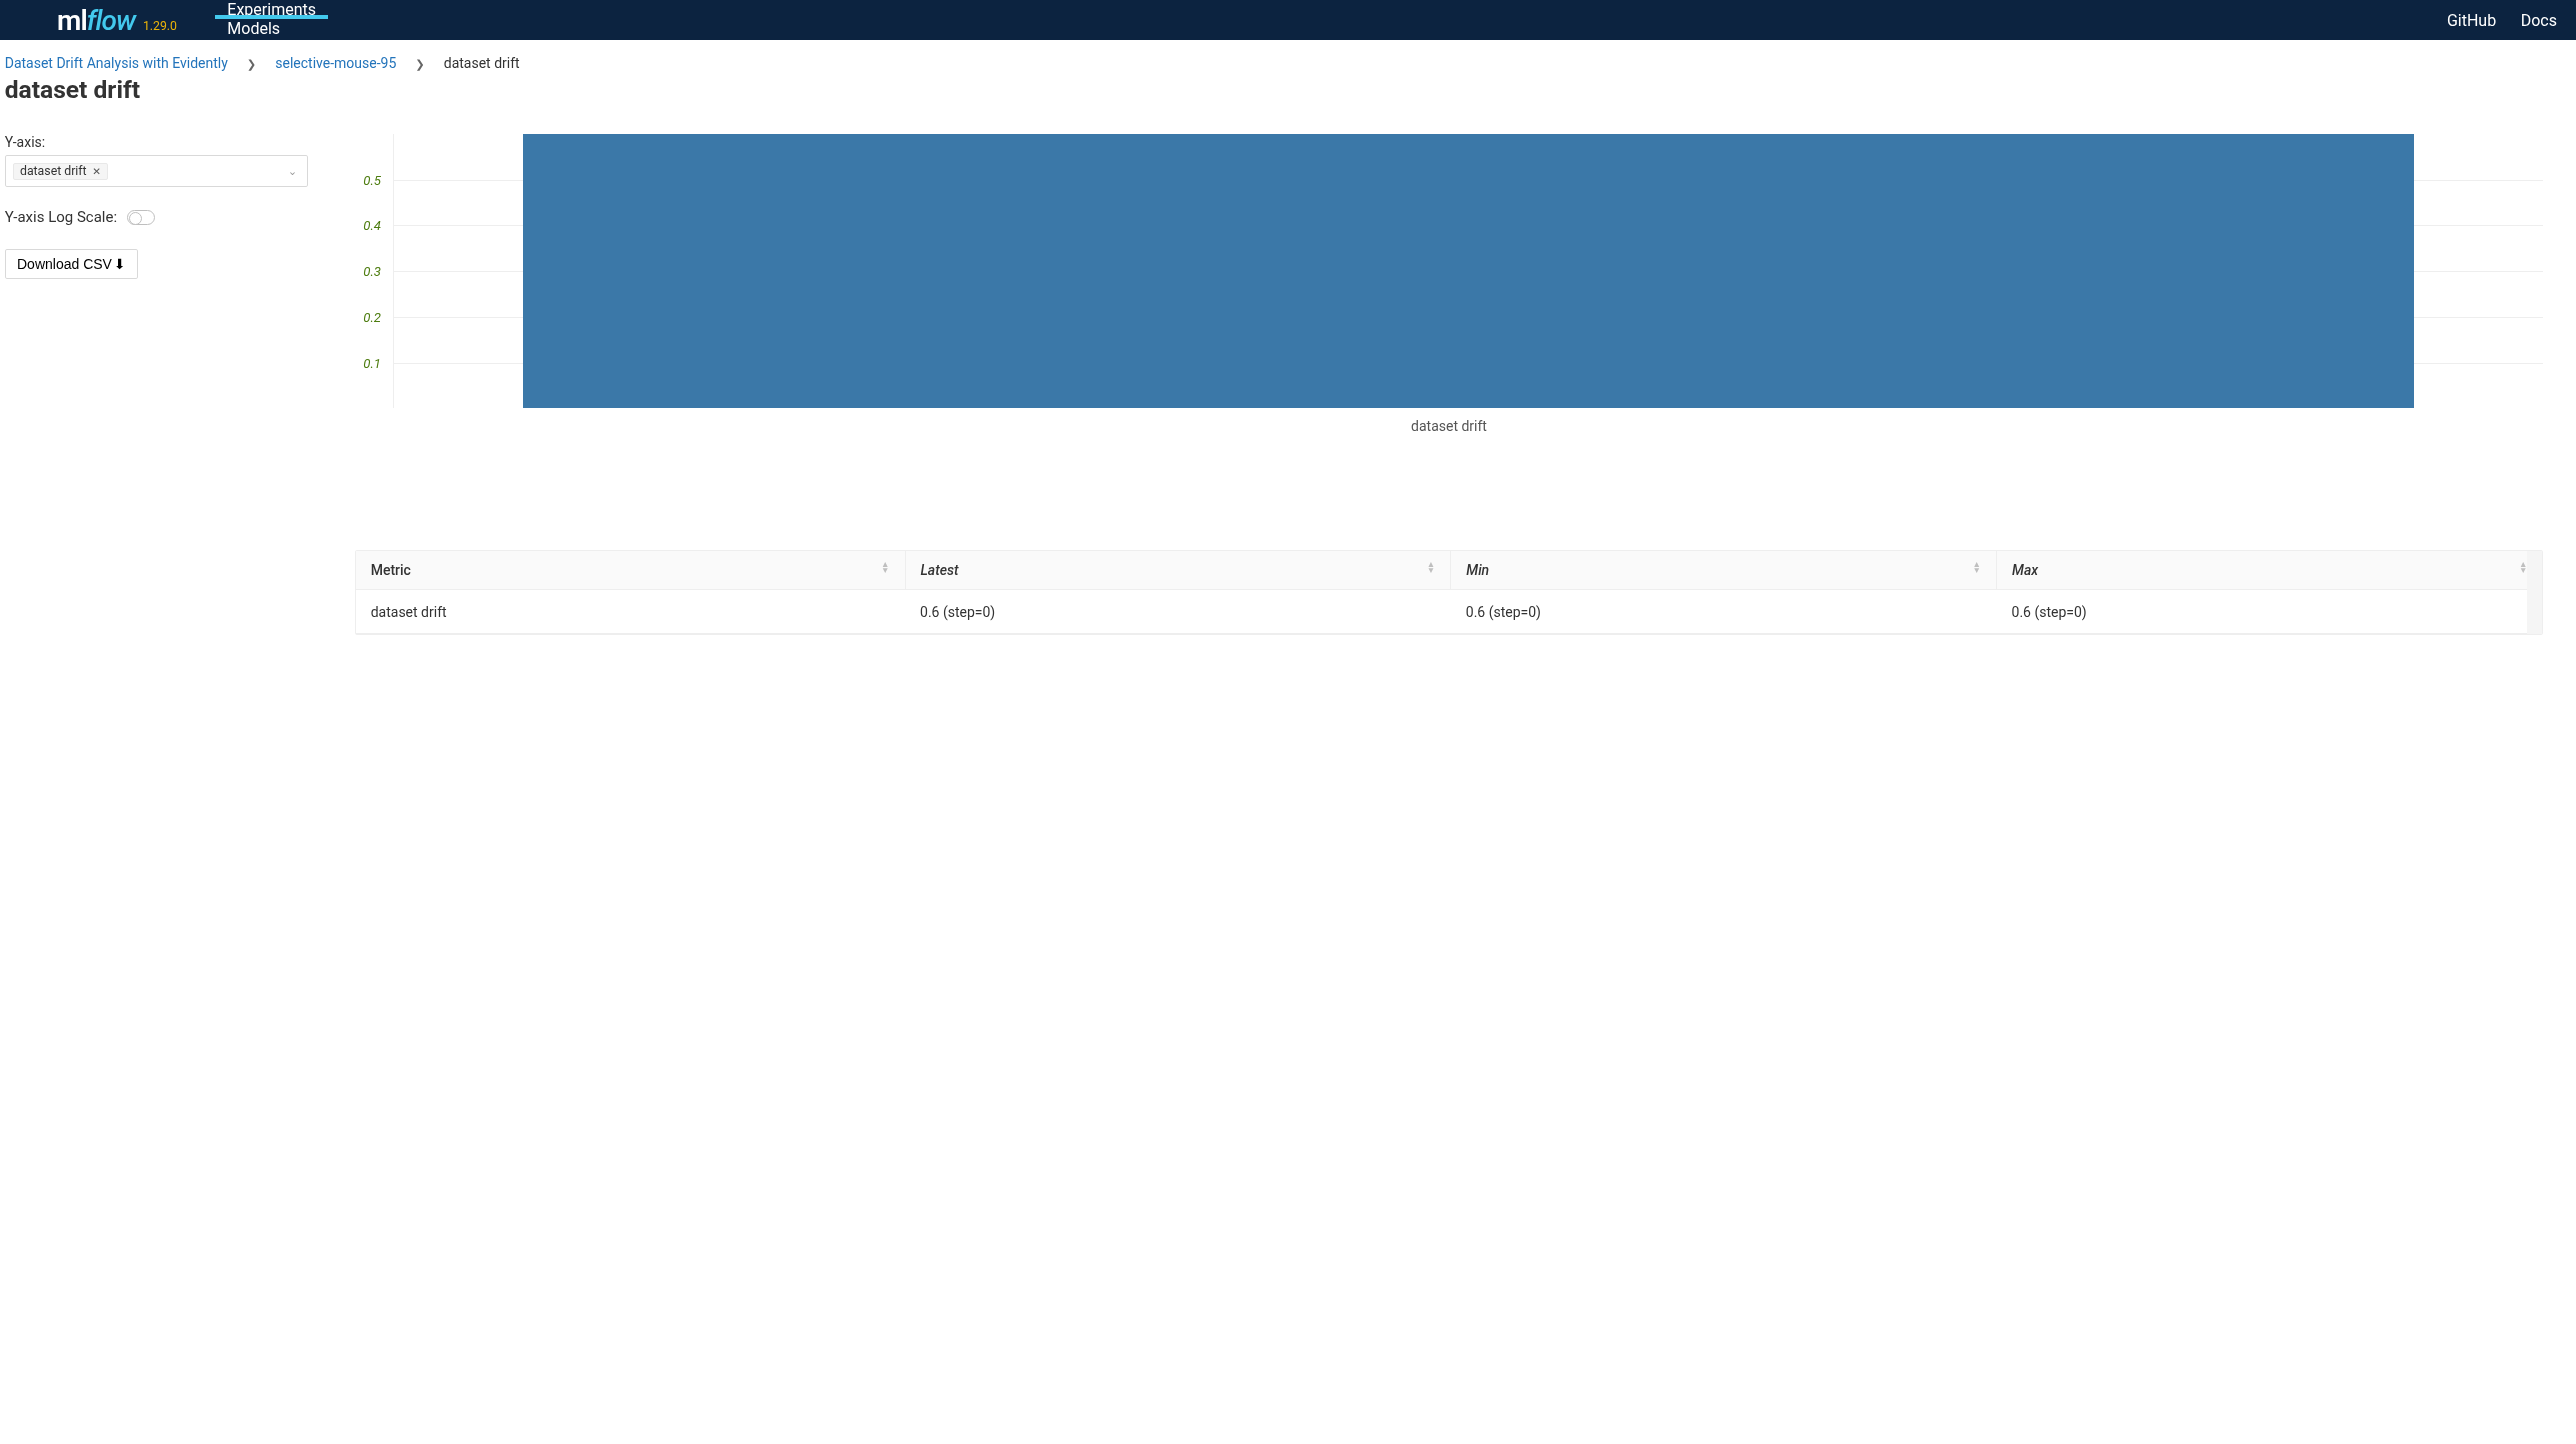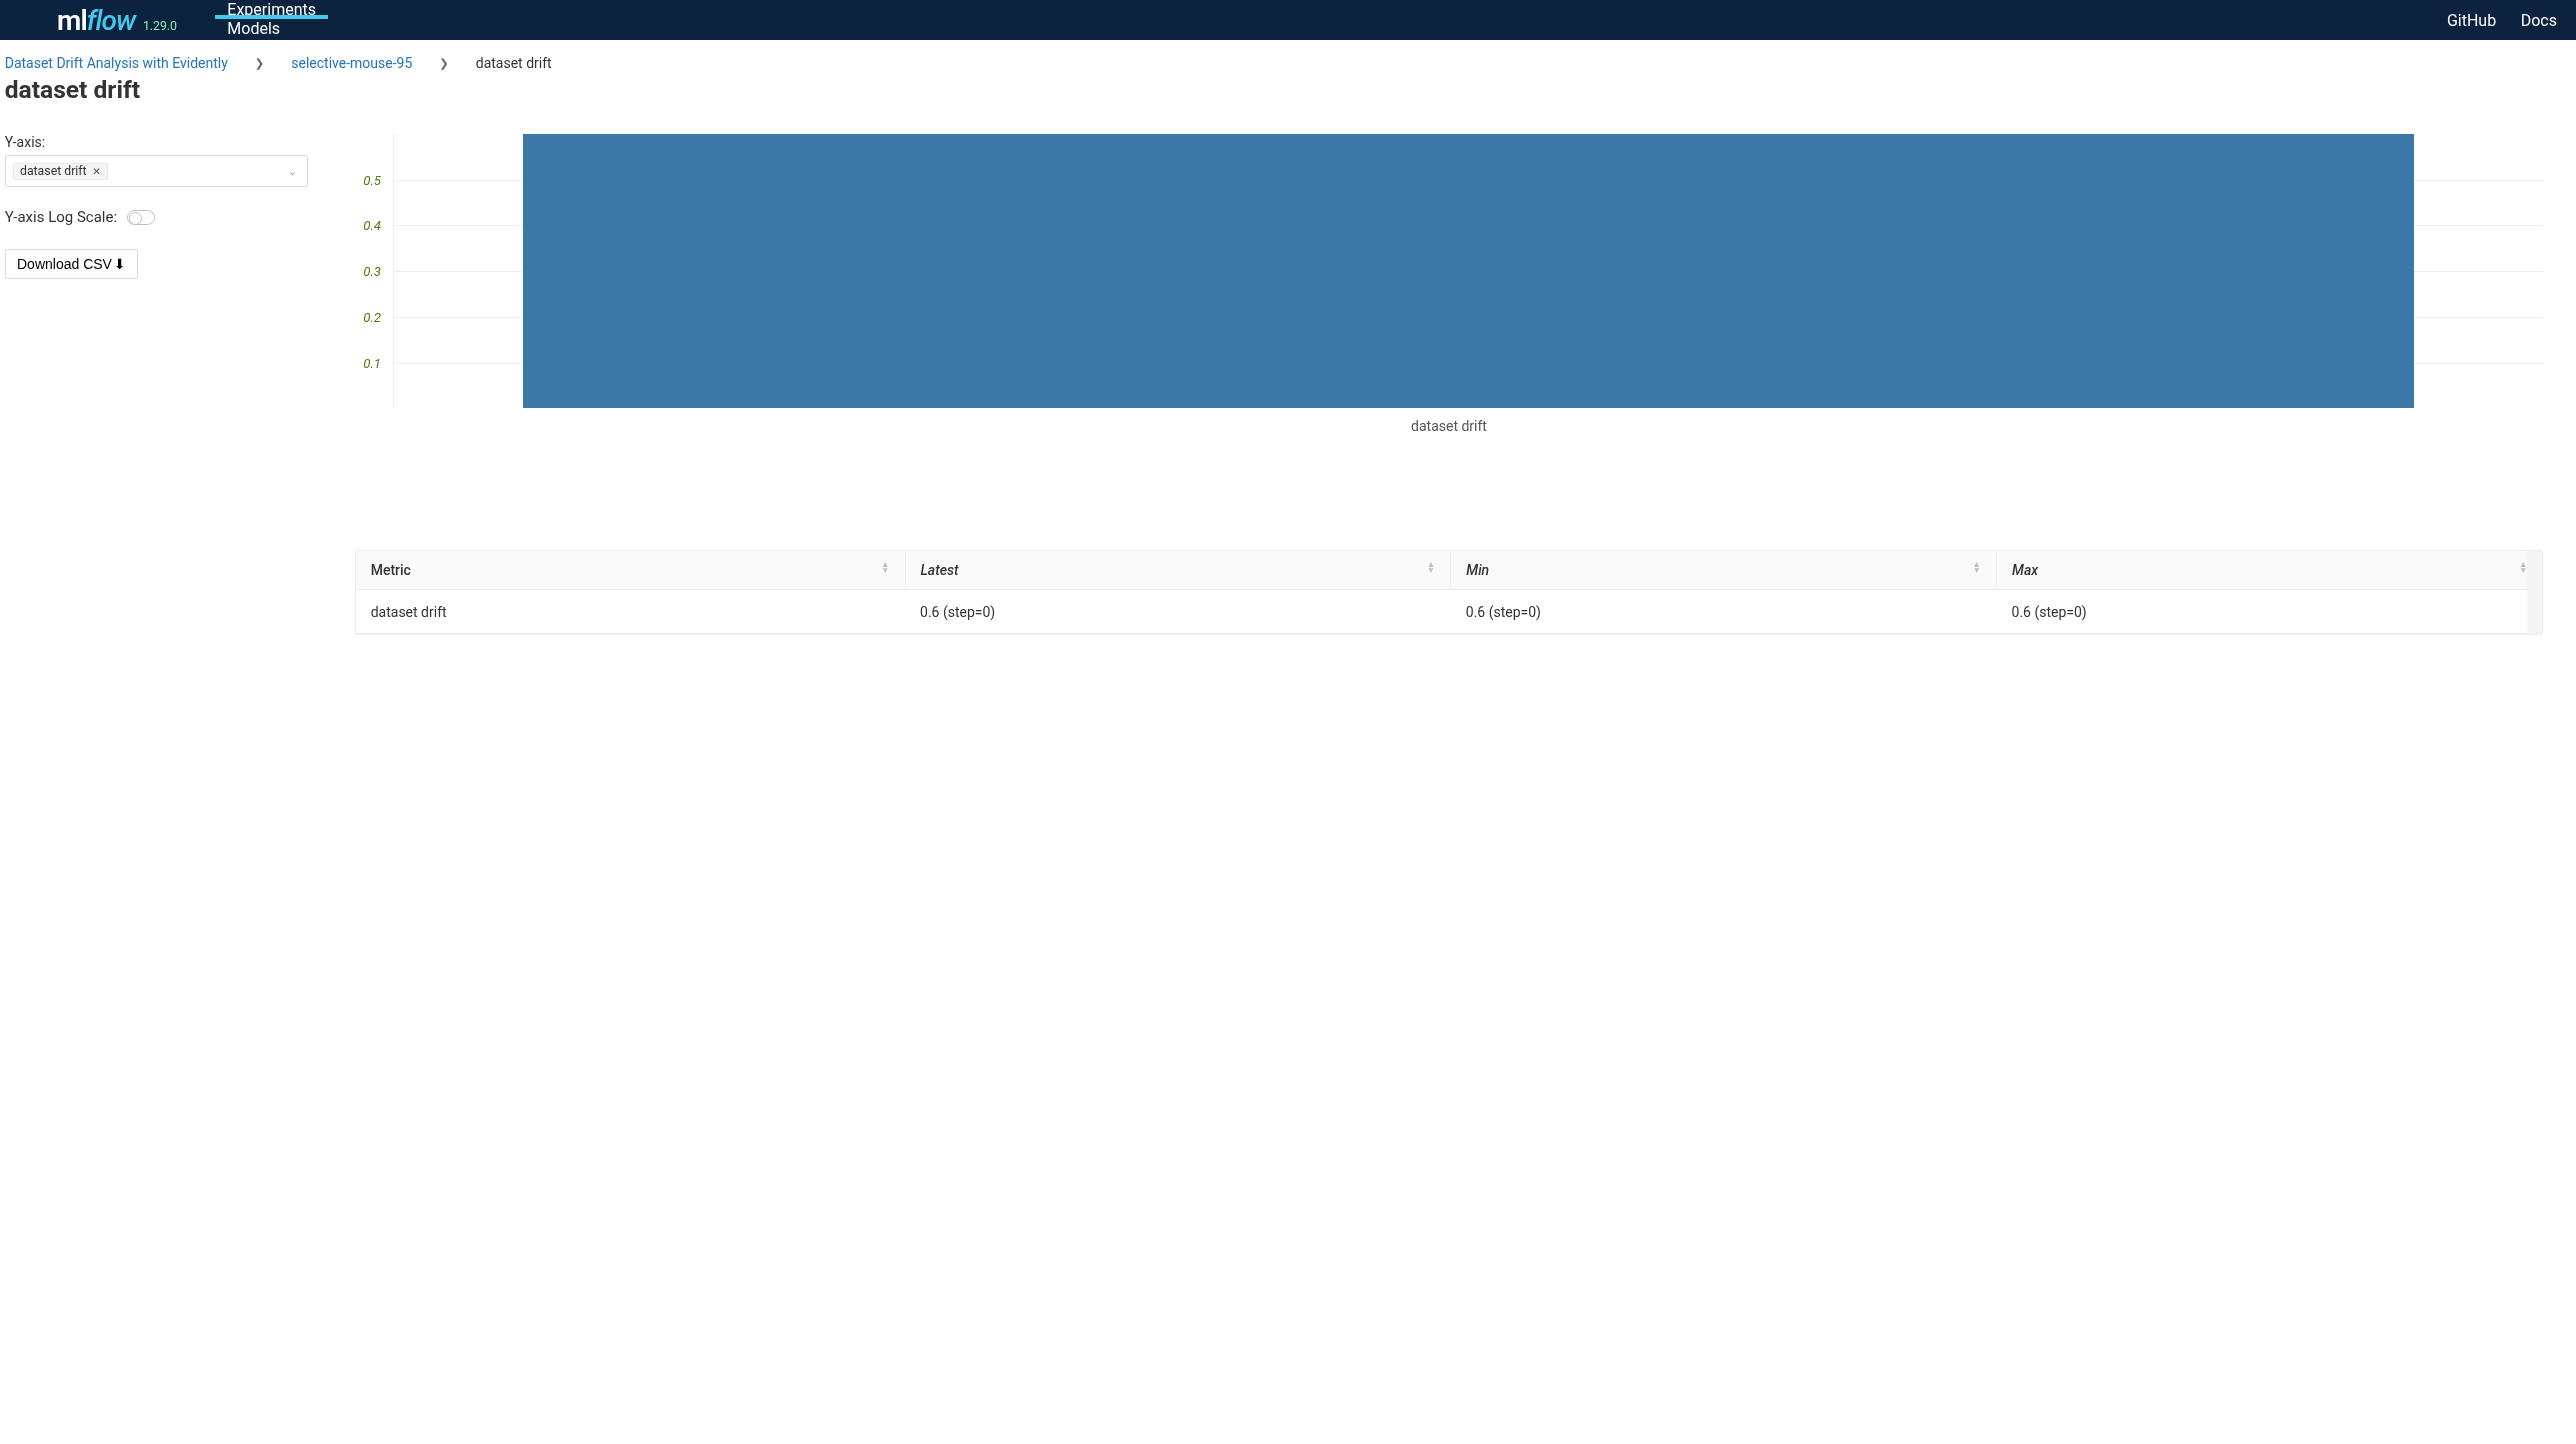--- a/index.html
+++ b/index.html
@@ -12,21 +12,21 @@
     align-items: center;
     padding: 0 19px 0 57px;
   }
   .logo {
     display: flex;
     align-items: baseline;
     margin-right: 38px;
   }
   .logo-ml { color: #fff; font-size: 28px; font-weight: 600; letter-spacing: -0.9px; }
   .logo-flow { color: #43c9ed; font-size: 28px; font-style: italic; font-weight: 500; letter-spacing: -0.9px; }
-  .logo-version { color: #86efac; font-size: 12.3px; margin-left: 7.6px; align-self: flex-end; margin-bottom: 3.8px;}
+  .logo-version { color: #eab308; font-size: 12.3px; margin-left: 7.6px; align-self: flex-end; margin-bottom: 3.8px;}
   
   .nav-tabs { display: flex; height: 100%; align-items: stretch; flex-direction: column; }
   .nav-tab {
     color: #fff;
     font-size: 16px;
     padding: 0 12.3px;
     display: flex;
     align-items: center;
     cursor: pointer;
     position: relative;
@@ -36,21 +36,21 @@
     position: absolute;
     bottom: 0; left: 0; right: 0;
     height: 3.8px;
     background: #43c9ed;
   }
   .nav-right { margin-left: auto; display: flex; gap: 24.6px; }
   .nav-link { color: #fff; font-size: 16px; cursor: pointer; }
   
   .content { padding: 15px 4.7px 28px 4.7px; }
   
-  .breadcrumb { font-size: 14px; display: flex; align-items: center; gap: 27px; flex-wrap: wrap; }
+  .breadcrumb { font-size: 14px; display: flex; align-items: flex-end; gap: 19px; flex-wrap: wrap; }
   .breadcrumb a { color: #2374bb; text-decoration: none; cursor: pointer; }
   .breadcrumb .sep { color: #666; font-size: 11.3px; }
   .breadcrumb .current { color: #333; }
   
   h1.page-title { font-size: 24.6px; font-weight: 700; margin-top: 3.8px; }
   
   .main-row { display: flex; margin-top: 30px; }
   .side-controls { width: 350px; flex-shrink: 0; }
   .chart-area { flex: 1; padding-right: 28px; }
   

